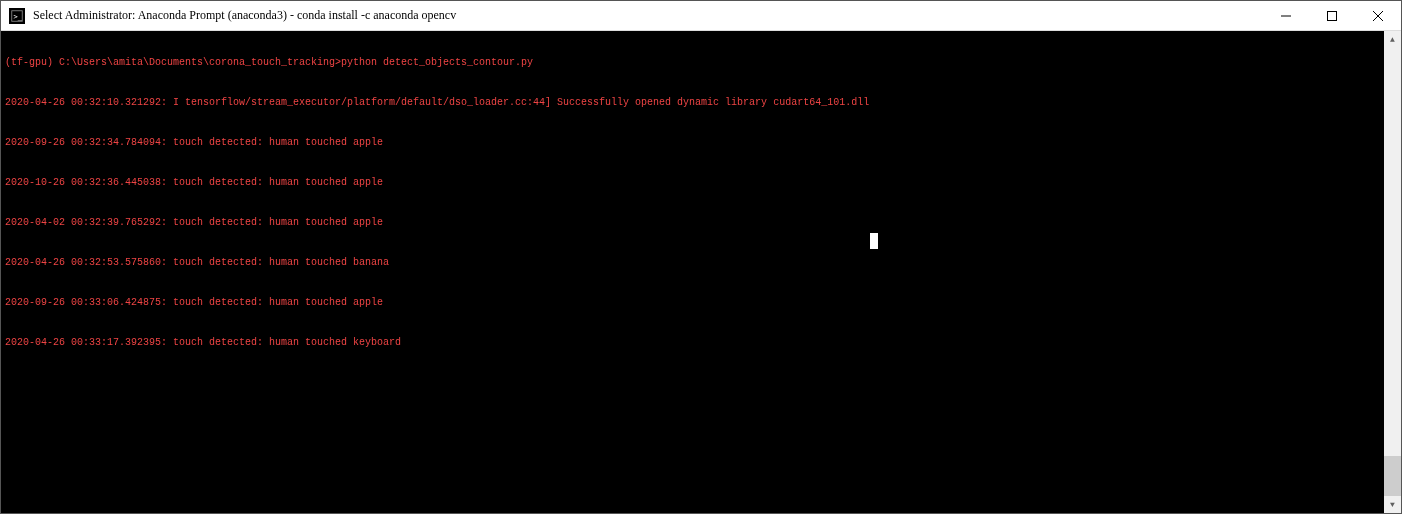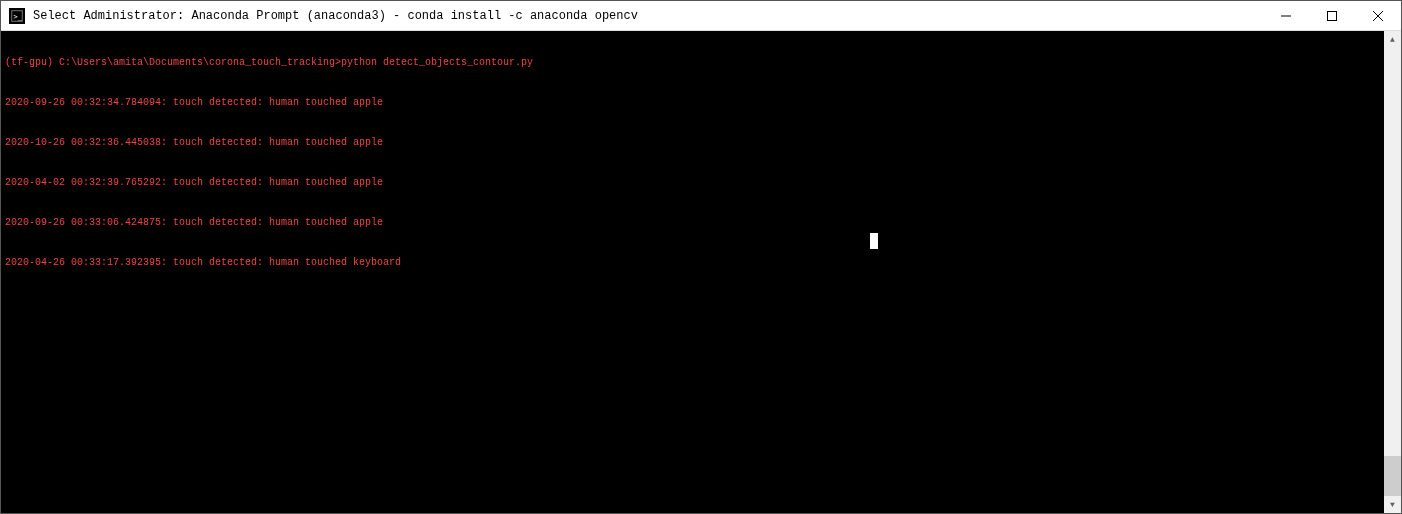--- a/index.html
+++ b/index.html
@@ -36,21 +36,21 @@
       margin-right: 8px;
       display: inline-flex;
       align-items: center;
       justify-content: center;
     }
     .titlebar-icon svg {
       width: 14px;
       height: 14px;
     }
     .titlebar-title {
-      font-family: Liberation Mono, monospace;
+      font-family: Liberation Serif, serif;
       font-size: 12px;
       color: #000;
       flex: 1;
     }
     .window-controls {
       display: flex;
       height: 100%;
     }
     .window-control {
       width: 46px;
@@ -144,23 +144,25 @@
         <svg width="10" height="10" viewBox="0 0 10 10">
             <line x1="0" y1="0" x2="10" y2="10" stroke="#000" stroke-width="1"></line>
             <line x1="10" y1="0" x2="0" y2="10" stroke="#000" stroke-width="1"></line>
           </svg>
       </div>
     </div>
   </div>
   <div class="terminal-area">
     <div class="terminal-content">
 <span class="terminal-line">(tf-gpu) C:\Users\amita\Documents\corona_touch_tracking&gt;python detect_objects_contour.py</span>
+<span class="terminal-line">2020-04-26 00:32:10.321292: I tensorflow/stream_executor/platform/default/dso_loader.cc:44] Successfully opened dynamic library cudart64_101.dll</span>
 <span class="terminal-line">2020-09-26 00:32:34.784094: touch detected: human touched apple</span>
 <span class="terminal-line">2020-10-26 00:32:36.445038: touch detected: human touched apple</span>
 <span class="terminal-line">2020-04-02 00:32:39.765292: touch detected: human touched apple</span>
+<span class="terminal-line">2020-04-26 00:32:53.575860: touch detected: human touched banana</span>
 <span class="terminal-line">2020-09-26 00:33:06.424875: touch detected: human touched apple</span>
 <span class="terminal-line">2020-04-26 00:33:17.392395: touch detected: human touched keyboard</span>
 <span class="terminal-line"> </span>
 
 
 
 
 
 
 

